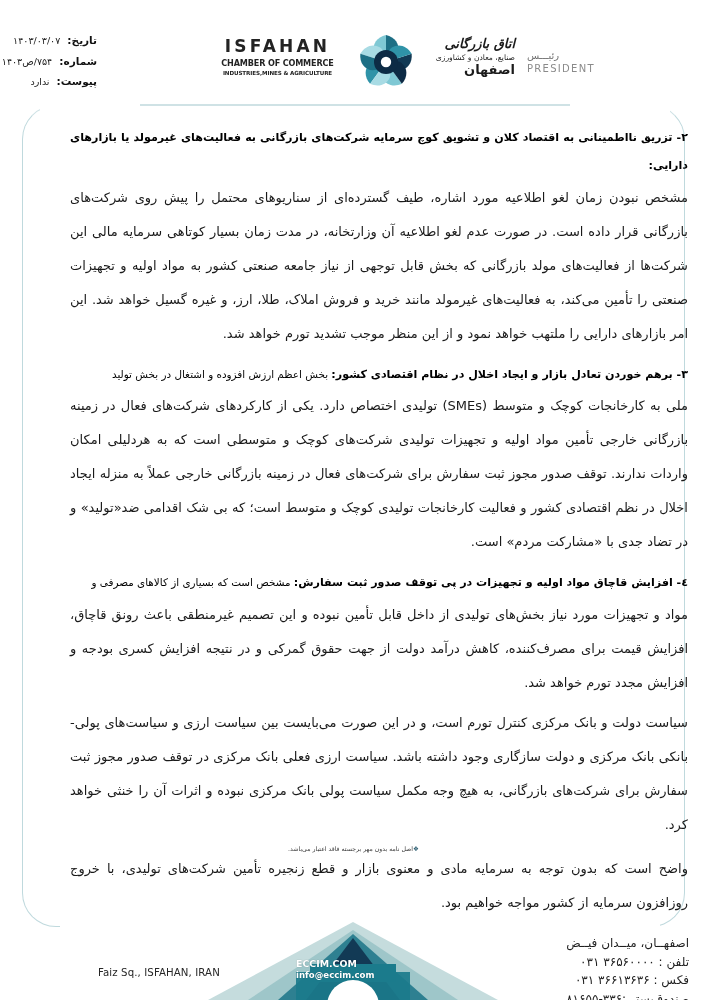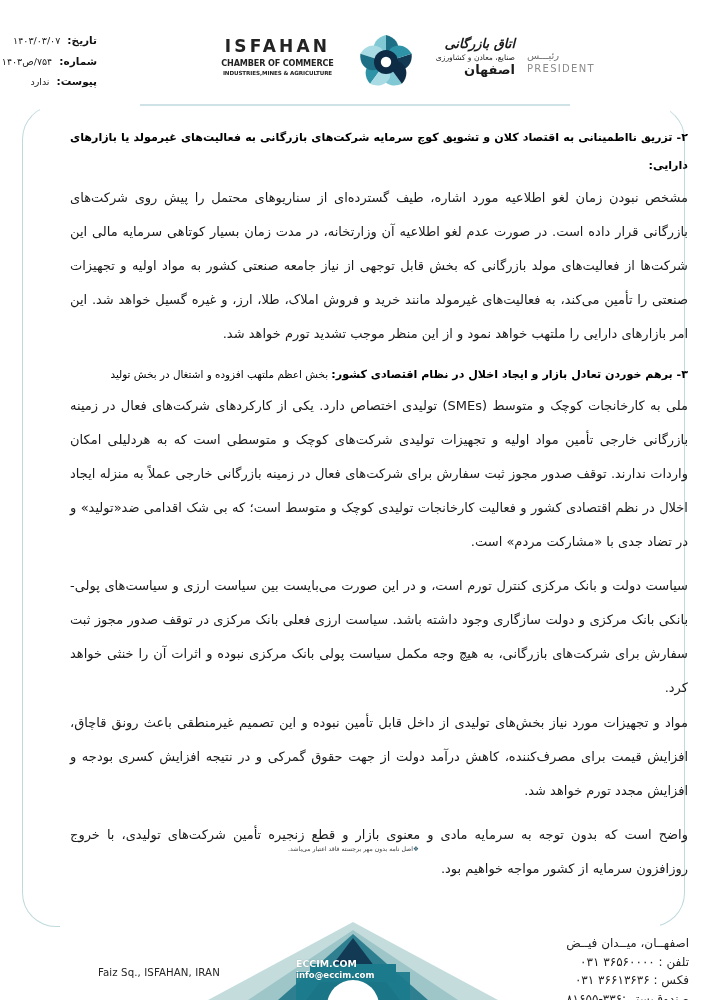--- a/index.html
+++ b/index.html
@@ -337,28 +337,31 @@
 
   <div class="sec">
     <div class="sec-head">
       <span class="lead">۲- تزریق نااطمینانی به اقتصاد کلان و تشویق کوچ سرمایه شرکت‌های بازرگانی به فعالیت‌های غیرمولد یا بازارهای دارایی:</span><span class="tail"></span>
     </div>
     <div class="para">مشخص نبودن زمان لغو اطلاعیه مورد اشاره، طیف گسترده‌ای از سناریوهای محتمل را پیش روی شرکت‌های بازرگانی قرار داده است. در صورت عدم لغو اطلاعیه آن وزارتخانه، در مدت زمان بسیار کوتاهی سرمایه مالی این شرکت‌ها از فعالیت‌های مولد بازرگانی که بخش قابل توجهی از نیاز جامعه صنعتی کشور به مواد اولیه و تجهیزات صنعتی را تأمین می‌کند، به فعالیت‌های غیرمولد مانند خرید و فروش املاک، طلا، ارز، و غیره گسیل خواهد شد. این امر بازارهای دارایی را ملتهب خواهد نمود و از این منظر موجب تشدید تورم خواهد شد.</div>
   </div>
 
   <div class="sec">
     <div class="sec-head">
-      <span class="lead">۳- برهم خوردن تعادل بازار و ایجاد اخلال در نظام اقتصادی کشور:</span><span class="tail"> بخش اعظم ملتهب افزوده و اشتغال در بخش تولید</span>
+      <span class="lead">۳- برهم خوردن تعادل بازار و ایجاد اخلال در نظام اقتصادی کشور:</span><span class="tail"> بخش اعظم ارزش افزوده و اشتغال در بخش تولید</span>
     </div>
     <div class="para">ملی به کارخانجات کوچک و متوسط (SMEs) تولیدی اختصاص دارد. یکی از کارکردهای شرکت‌های فعال در زمینه بازرگانی خارجی تأمین مواد اولیه و تجهیزات تولیدی شرکت‌های کوچک و متوسطی است که به هردلیلی امکان واردات ندارند. توقف صدور مجوز ثبت سفارش برای شرکت‌های فعال در زمینه بازرگانی خارجی عملاً به منزله ایجاد اخلال در نظم اقتصادی کشور و فعالیت کارخانجات تولیدی کوچک و متوسط است؛ که بی شک اقدامی ضد«تولید» و در تضاد جدی با «مشارکت مردم» است.</div>
   </div>
 
   <div class="sec">
+    <div class="sec-head">
+      <span class="lead">٤- افزایش قاچاق مواد اولیه و تجهیزات در پی توقف صدور ثبت سفارش:</span><span class="tail"> مشخص است که بسیاری از کالاهای مصرفی و</span>
+    </div>
+    <div class="para">مواد و تجهیزات مورد نیاز بخش‌های تولیدی از داخل قابل تأمین نبوده و این تصمیم غیرمنطقی باعث رونق قاچاق، افزایش قیمت برای مصرف‌کننده، کاهش درآمد دولت از جهت حقوق گمرکی و در نتیجه افزایش کسری بودجه و افزایش مجدد تورم خواهد شد.</div>
     <div class="para spacer-para">سیاست دولت و بانک مرکزی کنترل تورم است، و در این صورت می‌بایست بین سیاست ارزی و سیاست‌های پولی-بانکی بانک مرکزی و دولت سازگاری وجود داشته باشد. سیاست ارزی فعلی بانک مرکزی در توقف صدور مجوز ثبت سفارش برای شرکت‌های بازرگانی، به هیچ وجه مکمل سیاست پولی بانک مرکزی نبوده و اثرات آن را خنثی خواهد کرد.</div>
-    <div class="para">مواد و تجهیزات مورد نیاز بخش‌های تولیدی از داخل قابل تأمین نبوده و این تصمیم غیرمنطقی باعث رونق قاچاق، افزایش قیمت برای مصرف‌کننده، کاهش درآمد دولت از جهت حقوق گمرکی و در نتیجه افزایش کسری بودجه و افزایش مجدد تورم خواهد شد.</div>
   </div>
 
   <div class="sec">
     <div class="para">واضح است که بدون توجه به سرمایه مادی و معنوی بازار و قطع زنجیره تأمین شرکت‌های تولیدی، با خروج روزافزون سرمایه از کشور مواجه خواهیم بود.</div>
   </div>
 
 </div>
 
 <div class="footnote">
   <span class="diamond">❖</span><span>اصل نامه بدون مهر برجسته فاقد اعتبار می‌باشد.</span>

